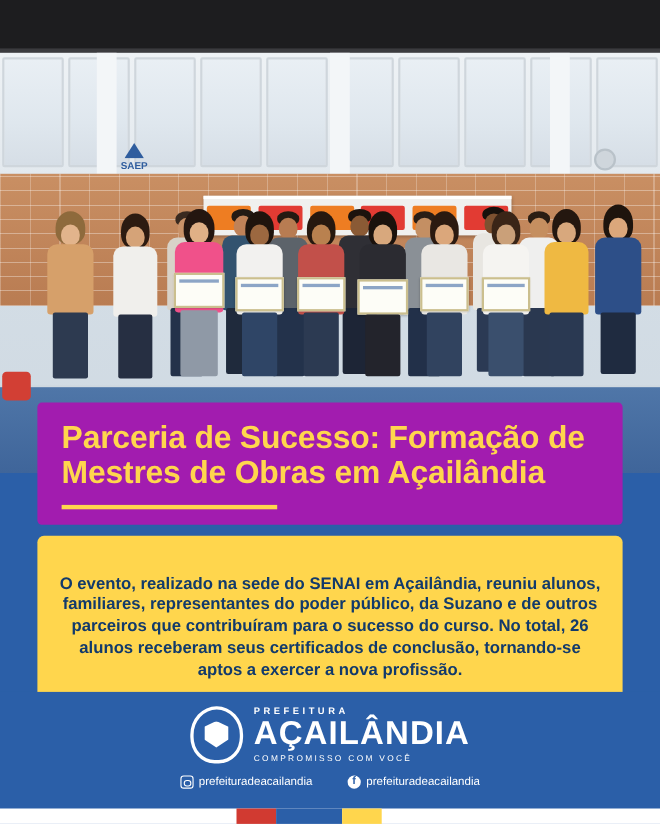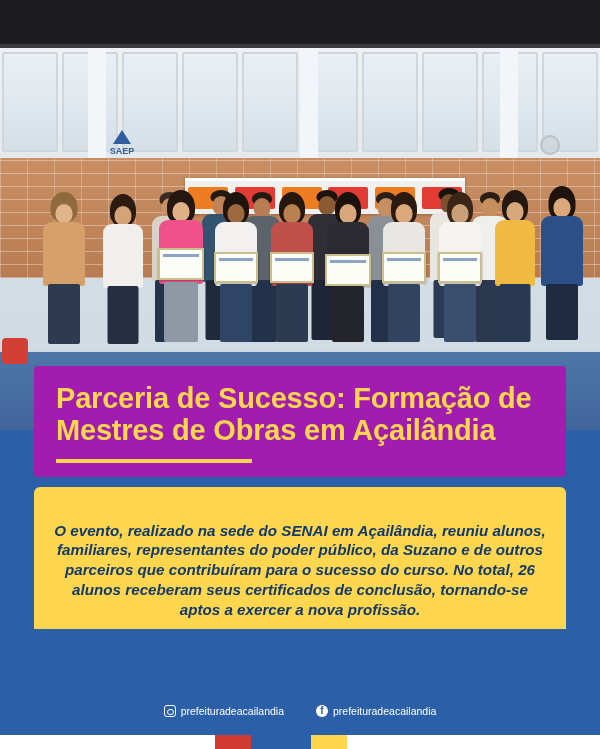--- a/index.html
+++ b/index.html
@@ -150,21 +150,20 @@
     width:196px; height:4px; background:#ffd64d; margin-top:12px;
   }
 
   
   .bodycard{
     position:absolute; left:34px; top:487px; width:532px; height:166px;
     background:#ffd64d;
     border-radius:6px;
     display:flex; align-items:center; justify-content:center;
     padding:10px 16px;
-    font-style:italic;
   }
   .bodycard p{
     color:#123a6b;
     font-size:15.2px;
     line-height:1.30;
     font-weight:bold;
     text-align:center;
   }
 
   
@@ -384,20 +383,28 @@
   <div class="headline">
     <h1>Parceria de Sucesso: Formação de Mestres de Obras em Açailândia</h1>
     <div class="hrule"></div>
   </div>
 
   <div class="bodycard">
     <p>O evento, realizado na sede do SENAI em Açailândia, reuniu alunos, familiares, representantes do poder público, da Suzano e de outros parceiros que contribuíram para o sucesso do curso. No total, 26 alunos receberam seus certificados de conclusão, tornando-se aptos a exercer a nova profissão.</p>
   </div>
 
   <div class="footer">
+    <div class="logoRow">
+      <div class="crest"></div>
+      <div class="wordmark">
+        <div class="pref">PREFEITURA</div>
+        <div class="city">AÇAILÂNDIA</div>
+        <div class="slogan">COMPROMISSO COM VOCÊ</div>
+      </div>
+    </div>
 
     <div class="social">
       <div class="soc">
         <span class="ig"></span>
         <span class="txt">prefeituradeacailandia</span>
       </div>
       <div class="soc">
         <span class="fb">f</span>
         <span class="txt">prefeituradeacailandia</span>
       </div>

